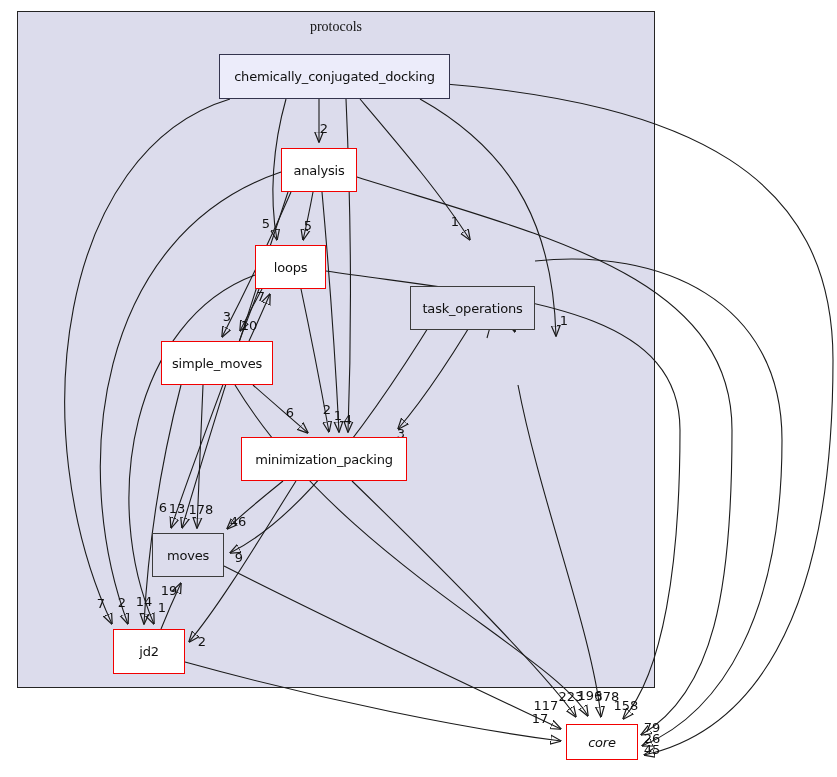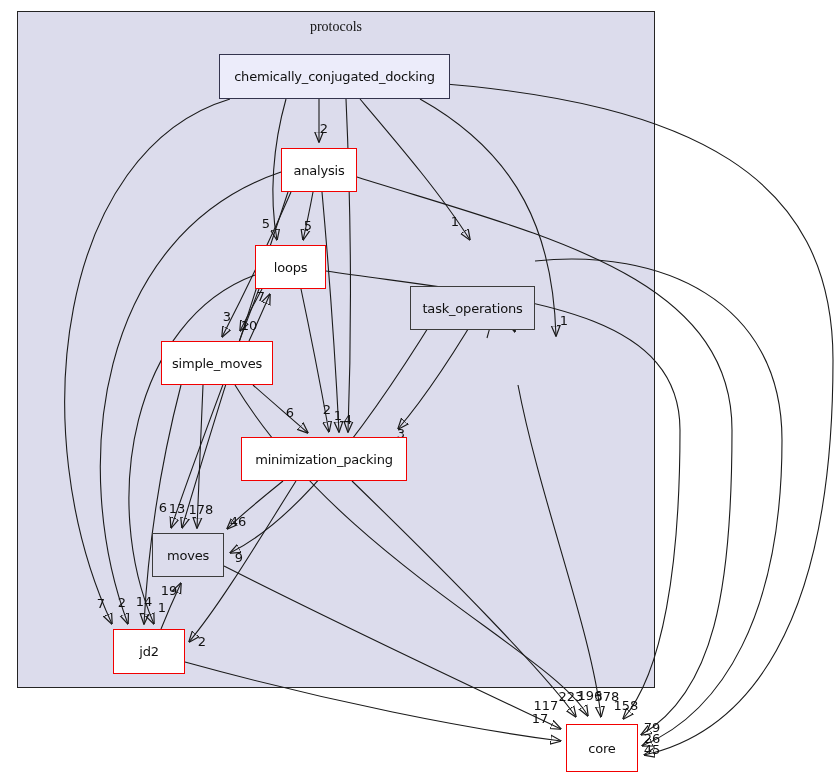--- a/index.html
+++ b/index.html
@@ -122,16 +122,16 @@
 
   <div id="node-layer">
       <div class="node current" style="left: 203px; top: 54px; width: 231px; height: 45px; margin-left: 16px;">chemically_conjugated_docking</div>
       <div class="node red" style="left: 281px; top: 148px; width: 76px; height: 44px;">analysis</div>
       <div class="node red" style="left: 255px; top: 245px; width: 71px; height: 44px;">loops</div>
       <div class="node gray" style="left: 410px; top: 245px; width: 125px; height: 44px; margin-top: 41px;">task_operations</div>
       <div class="node red" style="left: 161px; top: 341px; width: 112px; height: 44px;">simple_moves</div>
       <div class="node red" style="left: 241px; top: 437px; width: 166px; height: 44px; text-align: center;">minimization_packing</div>
       <div class="node gray" style="left: 152px; top: 533px; width: 72px; height: 44px;">moves</div>
       <div class="node red" style="left: 113px; top: 629px; width: 72px; height: 45px;">jd2</div>
-      <div class="node red" style="left: 566px; top: 724px; width: 72px; height: 48px;">core</div>
+      <div class="node red" style="left: 566px; top: 724px; width: 72px; height: 36px; font-style: italic;">core</div>
     </div>
 
 </div>
 
 </body></html>

